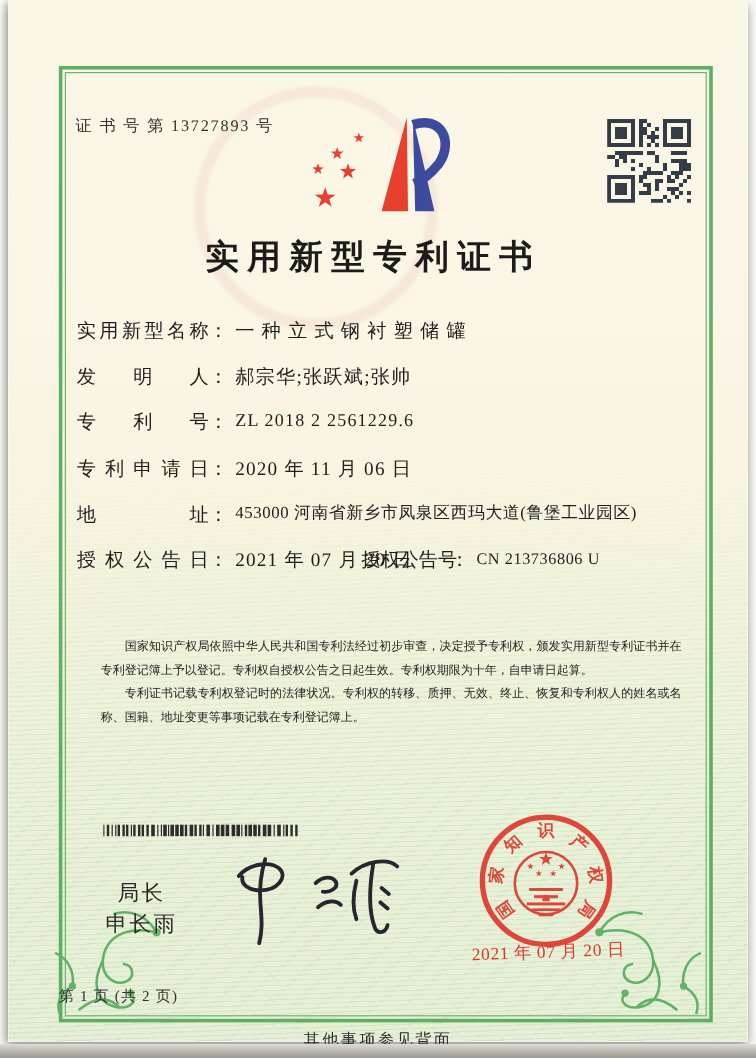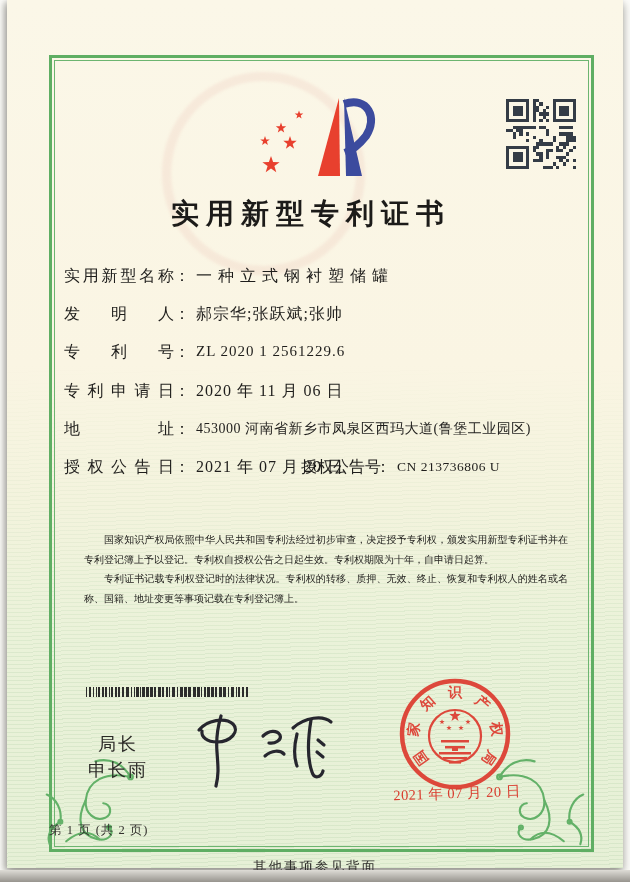--- a/index.html
+++ b/index.html
@@ -79,20 +79,21 @@
       <path d="M96,40 C88,26 74,20 60,24"></path>
       <path d="M30,106 C42,96 54,94 64,104"></path>
       <path d="M10,58 C20,62 26,74 24,86"></path>
       <path d="M24,86 C14,92 10,100 13,109"></path>
       <circle cx="96" cy="40" r="2.4"></circle>
         <circle cx="74" cy="92" r="2"></circle>
         <circle cx="24" cy="86" r="2"></circle>
     </g>
   </svg>
 
+  <div class="cert-no">证 书 号 第 13727893 号</div>
 
   <svg class="logo" width="120" height="82" viewBox="0 0 120 82">
     <polygon points="83,2 62,80 84,80" fill="#e8402e"></polygon>
     <polygon points="88,2 90,80 106,80" fill="#3c4b9e"></polygon>
     <path d="M88,8 C112,0 122,22 110,40 C102,50 94,55 89,57" fill="none" stroke="#3c4b9e" stroke-width="8"></path>
     <g id="logo-stars">
         <polygon points="15.0,60.0 17.1,66.1 23.6,66.2 18.4,70.1 20.3,76.3 15.0,72.6 9.7,76.3 11.6,70.1 6.4,66.2 12.9,66.1" fill="#e8402e"></polygon>
         <polygon points="34.0,40.0 35.6,44.7 40.7,44.8 36.7,47.9 38.1,52.7 34.0,49.8 29.9,52.7 31.3,47.9 27.3,44.8 32.4,44.7" fill="#e8402e"></polygon>
         <polygon points="9.0,40.0 10.2,43.4 13.8,43.5 10.9,45.6 11.9,49.0 9.0,47.0 6.1,49.0 7.1,45.6 4.2,43.5 7.8,43.4" fill="#e8402e"></polygon>
         <polygon points="25.0,26.5 26.3,30.2 30.2,30.3 27.1,32.7 28.2,36.4 25.0,34.2 21.8,36.4 22.9,32.7 19.8,30.3 23.7,30.2" fill="#e8402e"></polygon>
@@ -213,21 +214,21 @@
   <div class="title">实用新型专利证书</div>
 
   <div class="fields">
     <div class="frow">
       <span class="flabel">实用新型名称</span><span class="colon">：</span><span class="fvalue ls6">一种立式钢衬塑储罐</span>
     </div>
     <div class="frow">
       <span class="flabel">发明人</span><span class="colon">：</span><span class="fvalue ls1">郝宗华;张跃斌;张帅</span>
     </div>
     <div class="frow">
-      <span class="flabel">专利号</span><span class="colon">：</span><span class="fvalue ls1" style="font-size:15px;">ZL 2020 1 2561229.6</span>
+      <span class="flabel">专利号</span><span class="colon">：</span><span class="fvalue ls1" style="font-size:15px;">ZL 2018 2 2561229.6</span>
     </div>
     <div class="frow">
       <span class="flabel">专利申请日</span><span class="colon">：</span><span class="fvalue ls1">2020 年 11 月 06 日</span>
     </div>
     <div class="frow">
       <span class="flabel">地址</span><span class="colon">：</span><span class="fvalue addr">453000 河南省新乡市凤泉区西玛大道(鲁堡工业园区)</span>
     </div>
     <div class="frow">
       <span class="flabel">授权公告日</span><span class="colon">：</span><span class="fvalue ls1">2021 年 07 月 20 日</span>
       <span class="grant-no-group">

